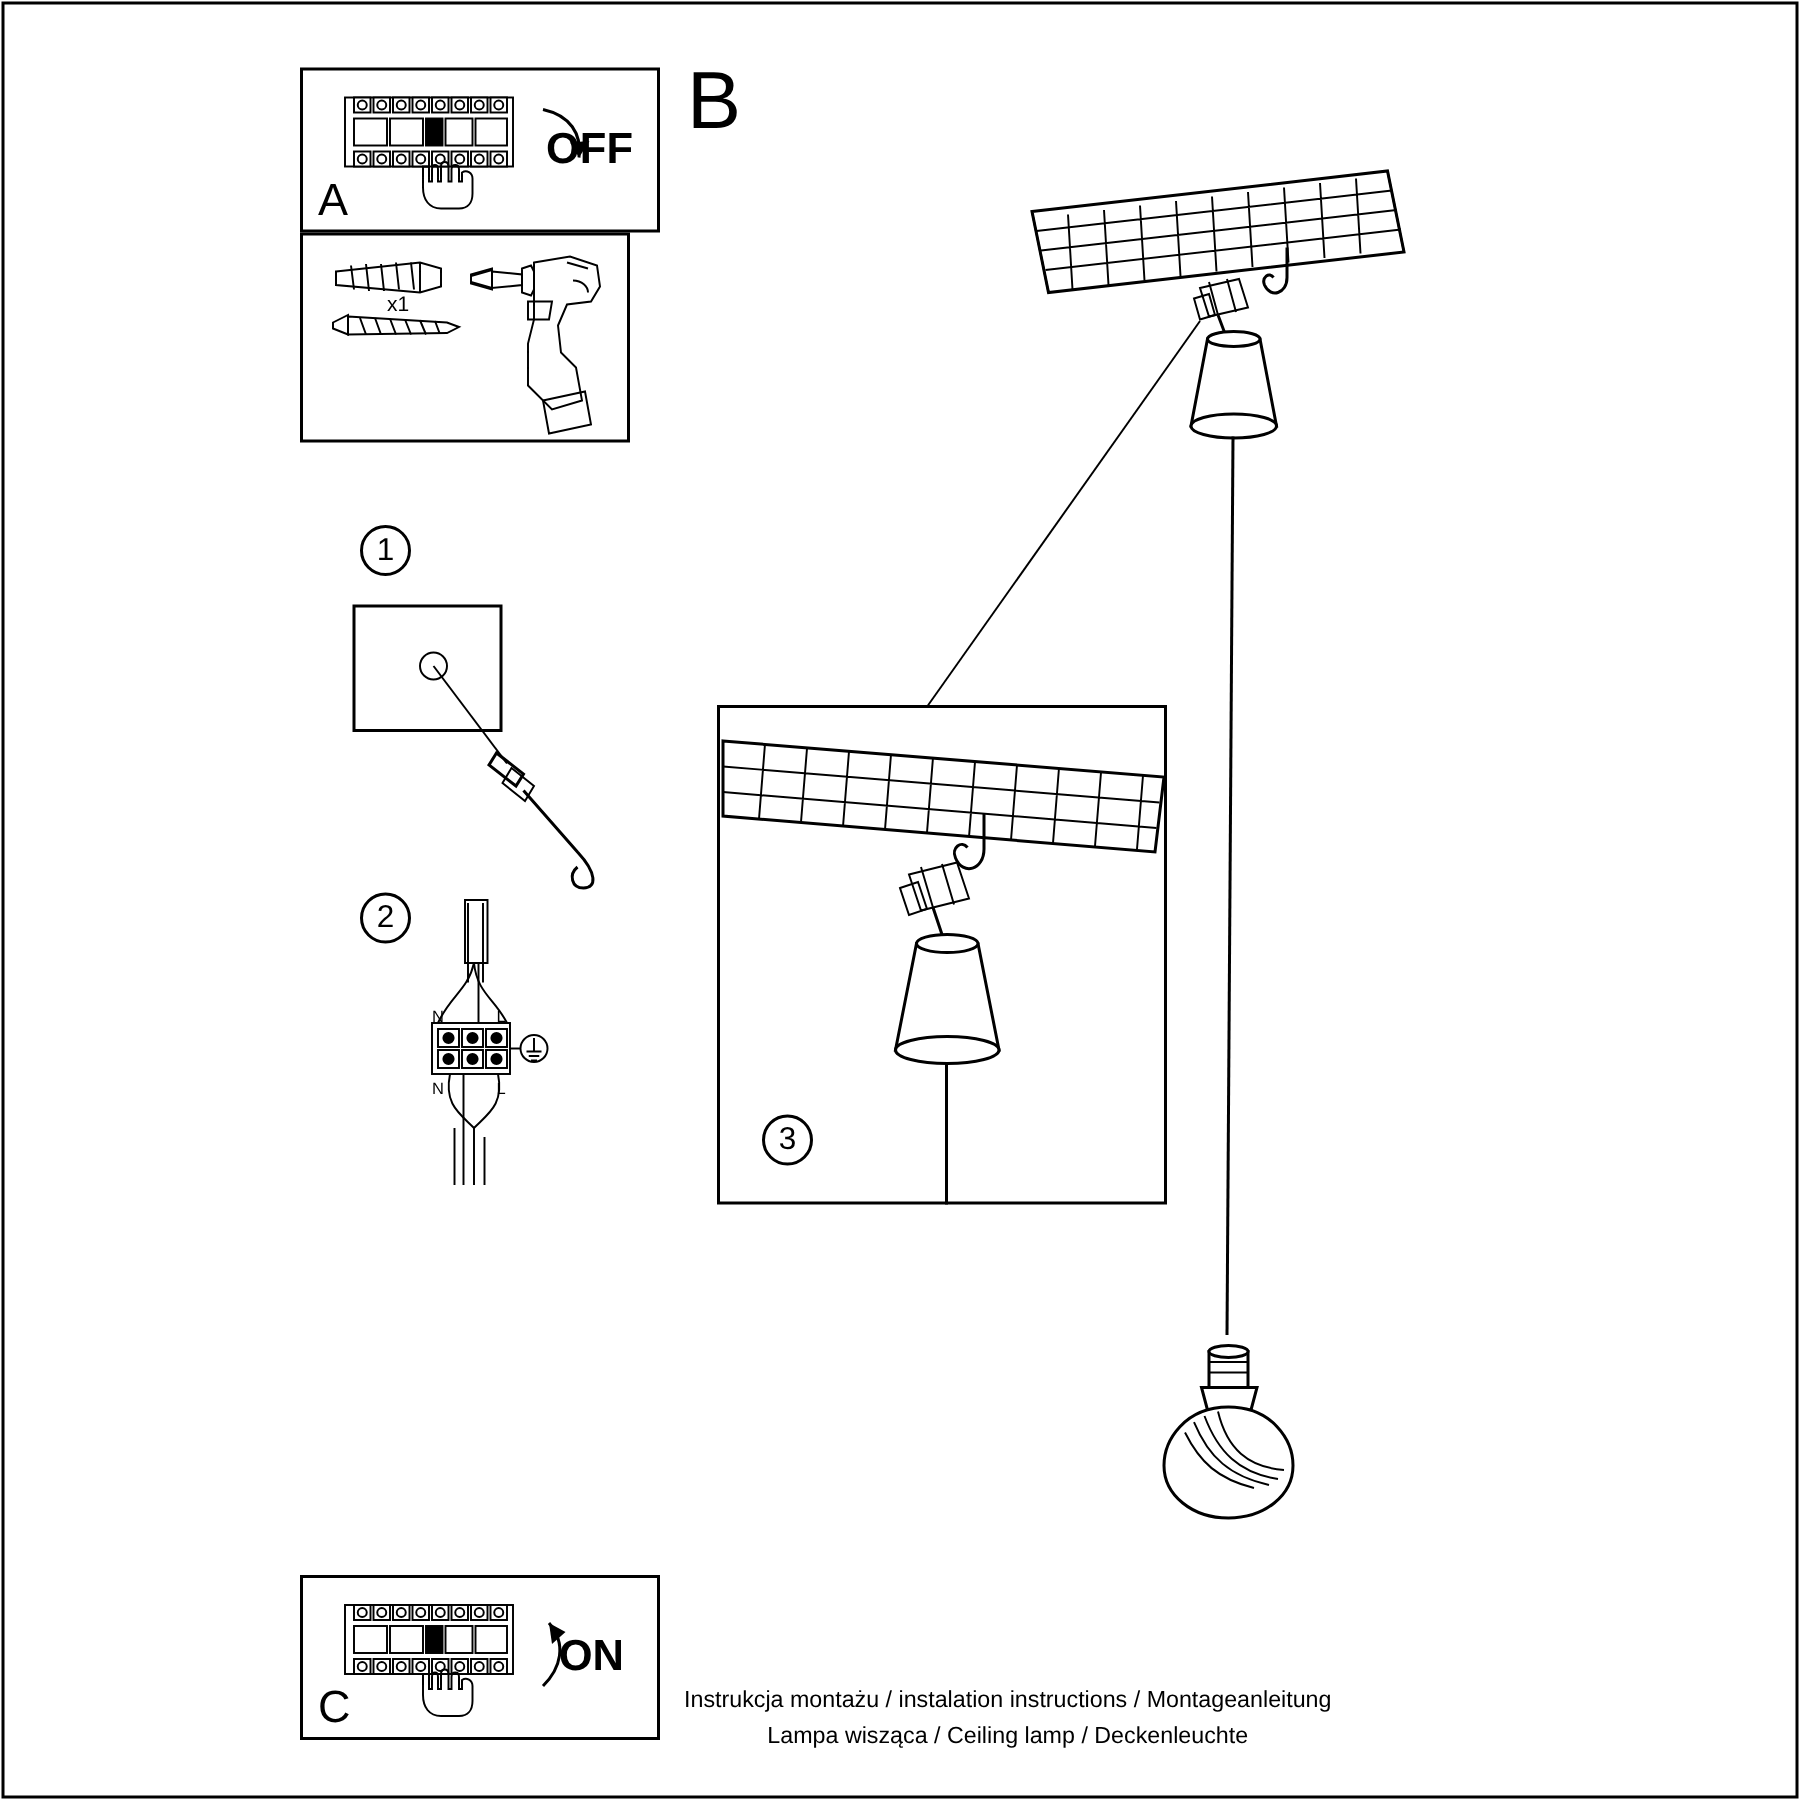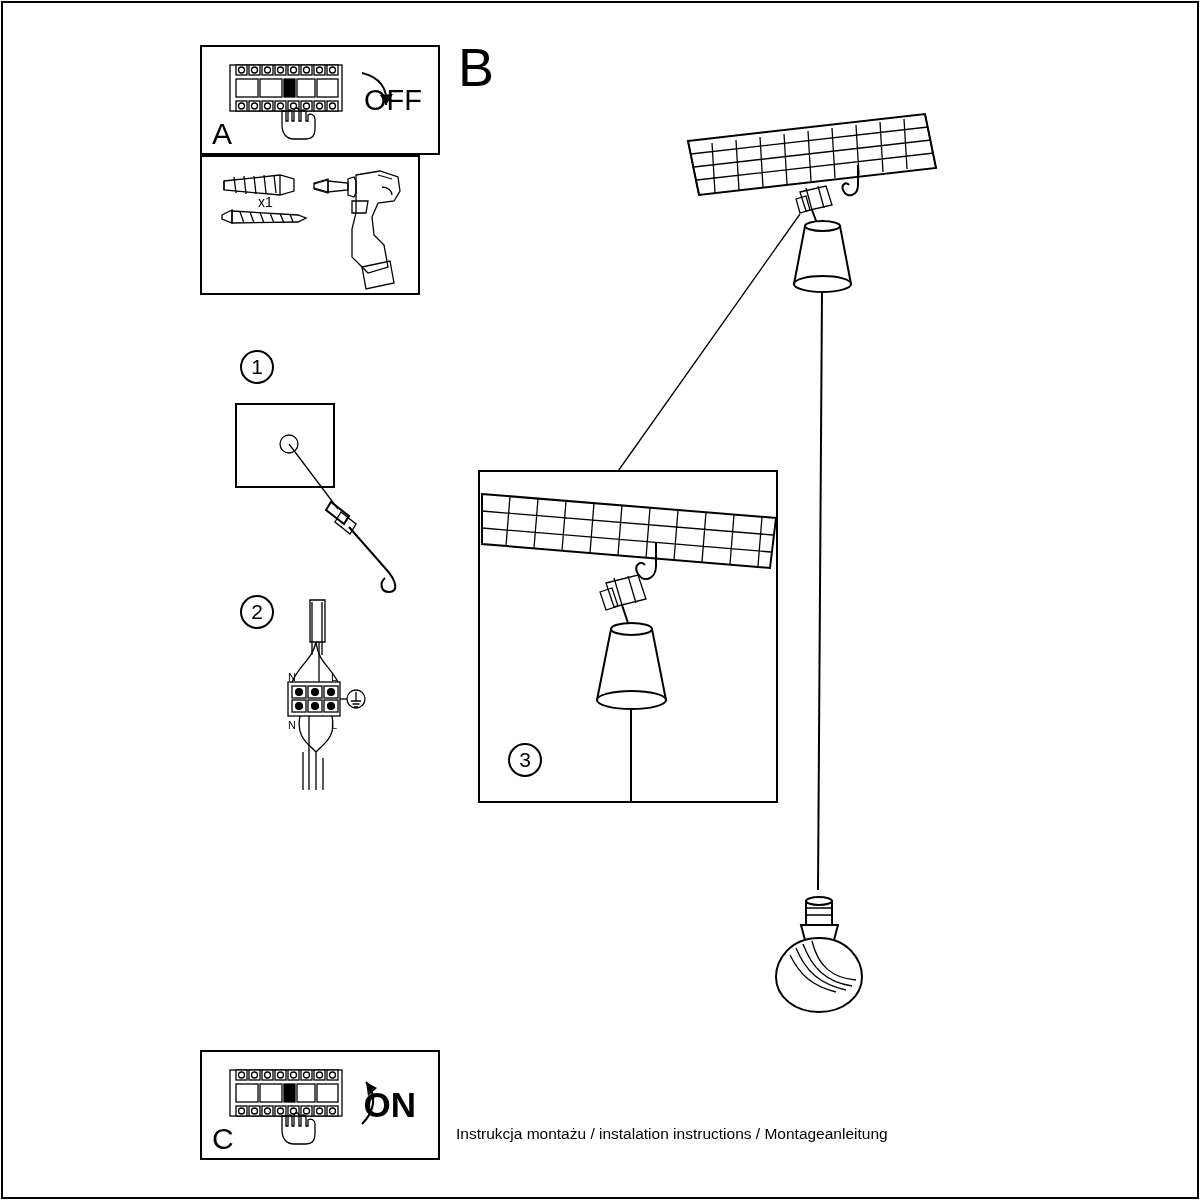--- a/index.html
+++ b/index.html
@@ -7,29 +7,29 @@
   #page{position:relative;width:1200px;height:1200px;background:#fff;overflow:hidden;}
 
   .frame{position:absolute;border:2px solid #000;box-sizing:border-box;}
 
   
   #outer-border{left:1px;top:1px;width:1198px;height:1198px;border:2px solid #000;}
 
   
   #panel-a{left:200px;top:45px;width:240px;height:110px;}
   #panel-a .letter{position:absolute;left:10px;bottom:2px;font-size:30px;}
-  #panel-a .off-label{position:absolute;right:16px;top:50%;transform:translateY(-50%);font-size:29px;font-weight:normal;}
+  #panel-a .off-label{position:absolute;right:16px;top:50%;transform:translateY(-50%);font-size:29px;font-weight:bold;}
 
   
   #panel-drill{left:200px;top:155px;width:220px;height:140px;}
 
   
   #panel-c{left:200px;top:1050px;width:240px;height:110px;}
   #panel-c .letter{position:absolute;left:10px;bottom:2px;font-size:30px;}
-  #panel-c .on-label{position:absolute;right:22px;top:50%;transform:translateY(-50%);font-size:35px;font-weight:bold;margin-left:27px;}
+  #panel-c .on-label{position:absolute;right:22px;top:50%;transform:translateY(-50%);font-size:29px;font-weight:bold;margin-left:27px;}
 
   
   #label-b{position:absolute;left:458px;top:40px;font-size:54px;line-height:1;}
 
   
   .step-circle{position:absolute;width:34px;height:34px;border:2px solid #000;border-radius:50%;
     display:flex;align-items:center;justify-content:center;font-size:21px;box-sizing:border-box;background:#fff;}
   #step-1{left:240px;top:350px;}
   #step-2{left:240px;top:595px;}
   #step-3{left:508px;top:743px;}
@@ -329,15 +329,16 @@
 
       <path class="ln" d="M160 72 C172 60 176 44 164 30"></path>
       <path class="fillblack" d="M164 30 L175 36 L166 44 Z"></path>
     </svg>
     <div class="letter">C</div>
     <div class="on-label">ON</div>
   </div>
 
   <div id="footer">
     <div>Instrukcja montażu / instalation instructions / Montageanleitung</div>
+    <div>Lampa wisząca / Ceiling lamp  / Deckenleuchte</div>
   </div>
 
 </div>
 
 </body></html>

